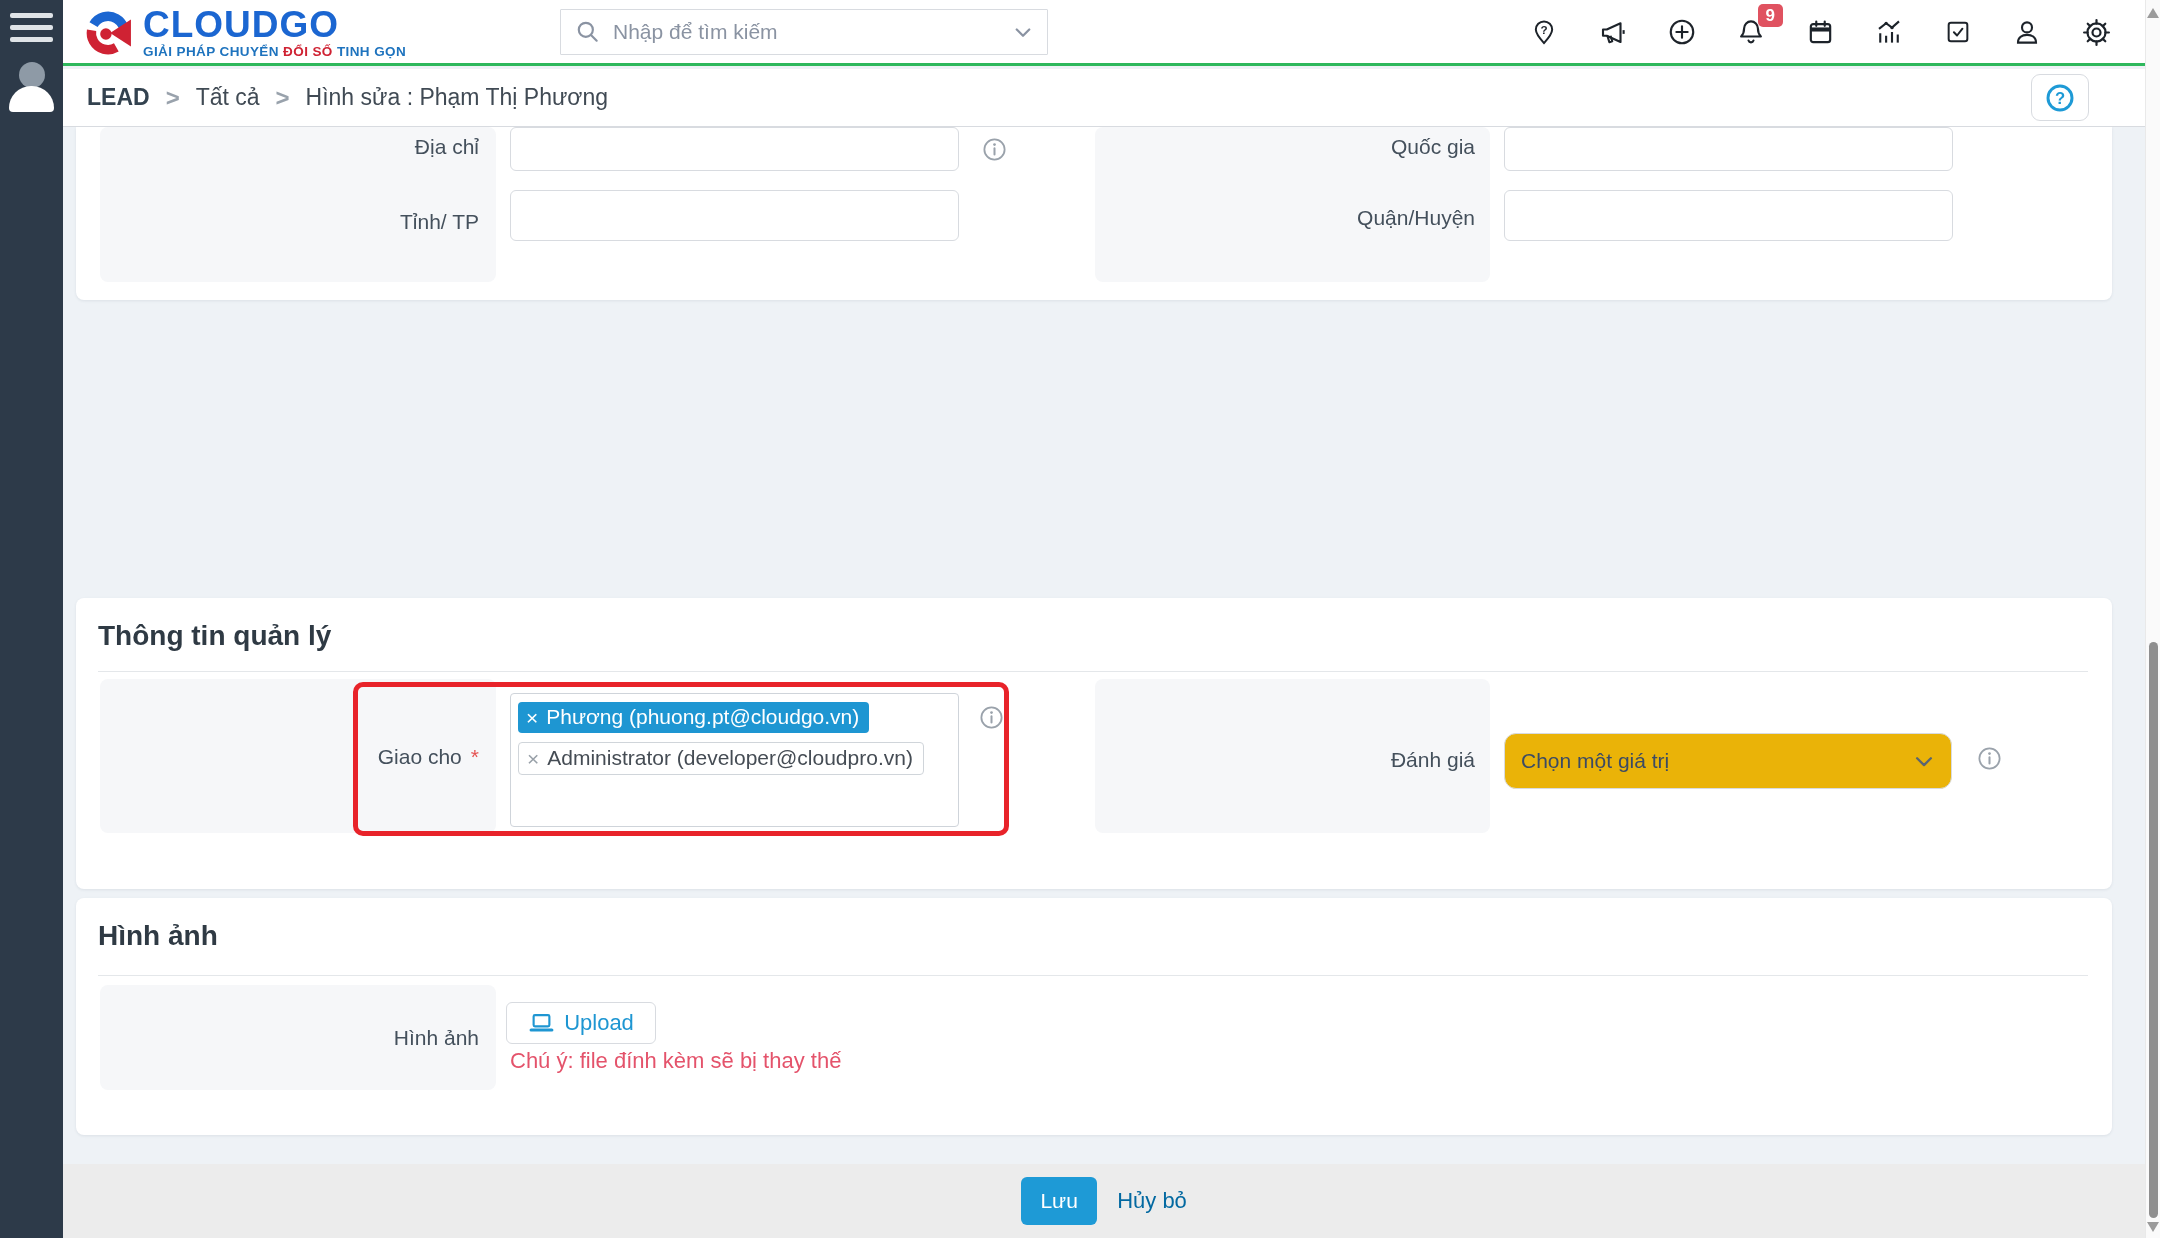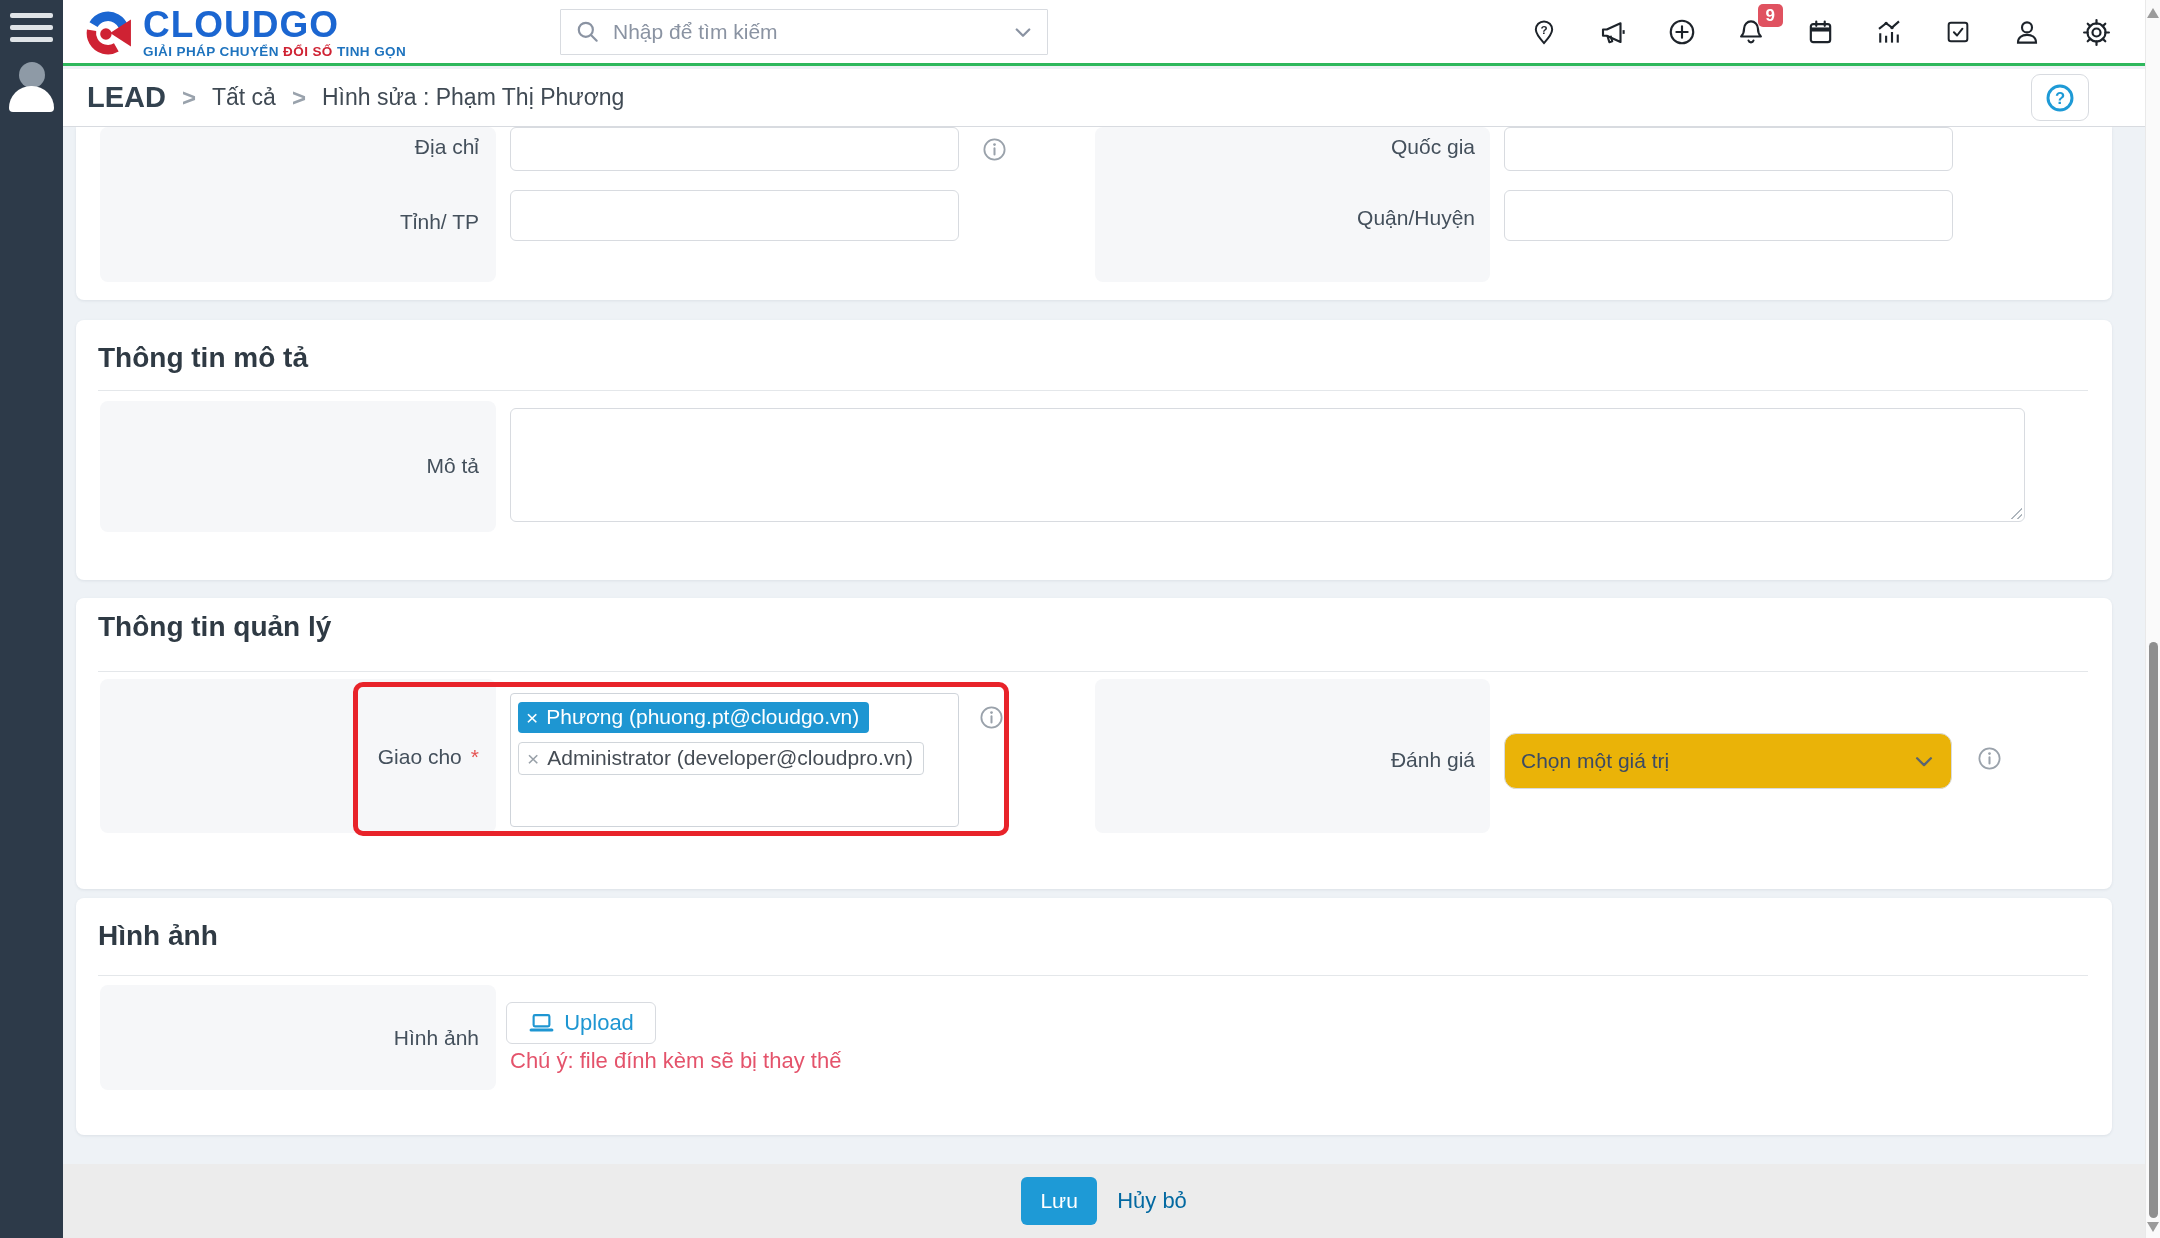--- a/index.html
+++ b/index.html
@@ -29,21 +29,21 @@
   .searchbox input::placeholder { color:#8a93a2; }
 
   .header-icons { position:absolute; right:32px; top:15px; display:flex; align-items:center; gap:35px; }
   .hicon { position:relative; width:34px; height:34px; display:flex; align-items:center; justify-content:center; cursor:pointer; }
   .badge { position:absolute; top:-11px; right:-15px; background:#e05260; color:#fff; font-size:17px; font-weight:700;
     padding:1px 8px; border-radius:5px; line-height:21px; }
 
   
   .crumbbar { position:absolute; left:63px; top:69px; width:2082px; height:58px; background:#fff;
     border-bottom:1px solid #d8dbe0; display:flex; align-items:center; padding:0 24px; z-index:10; }
-  .crumb-module { font-size:29px; font-weight:600; color:#33424f; cursor:pointer; }
+  .crumb-module { font-size:23px; font-weight:600; color:#33424f; cursor:pointer; }
   .crumb-sep { font-size:24px; color:#99a2ac; margin:0 16px; font-weight:600; }
   .crumb-item { font-size:23px; color:#404a54; }
   .crumb-link { cursor:pointer; }
   .help-btn { position:absolute; right:56px; top:5px; width:58px; height:47px; border:1px solid #d8dbe0;
     border-radius:9px; background:#fff; display:flex; align-items:center; justify-content:center; cursor:pointer; }
 
   
   .main { position:absolute; left:63px; top:127px; width:2082px; height:1037px; background:#eef2f6; }
   .card { position:absolute; left:13px; width:2036px; background:#ffffff; border-radius:8px;
     box-shadow:0 1px 3px rgba(60,75,100,.10); }
@@ -253,31 +253,23 @@
     <div class="flabel" style="left:24px; top:83px; width:379px;">Tỉnh/ TP</div>
     <input class="tinput" style="left: 434px; top: 63px; width: 449px; height: 51px;" value="">
 
     <div class="labelbox" style="left:1019px; top:0; width:395px; height:155px;"></div>
     <div class="flabel" style="left:1019px; top:8px; width:380px;">Quốc gia</div>
     <input class="tinput" style="left: 1428px; top: 0px; width: 449px; height: 44px;" value="">
     <div class="flabel" style="left:1019px; top:79px; width:380px;">Quận/Huyện</div>
     <input class="tinput" style="left: 1428px; top: 63px; width: 449px; height: 51px;" value="">
   </div>
 
-  <div class="card card-desc">
-    <div class="card-title" style="position:absolute; left:22px; top:22px;">Thông tin mô tả</div>
-    <div class="divider" style="top:70px;"></div>
-    <div class="labelbox" style="left:24px; top:81px; width:396px; height:131px;"></div>
-    <div class="flabel" style="left:24px; top:134px; width:379px;">Mô tả</div>
-    <textarea class="desc-textarea" style=""></textarea>
-    <div class="resize-grip"></div>
-  </div>
 
   <div class="card card-mgmt">
-    <div class="card-title" style="position:absolute; left:22px; top:13px;">Thông tin quản lý</div>
+    <div class="card-title" style="position:absolute; left:22px; top:22px;">Thông tin quản lý</div>
     <div class="divider" style="top:73px;"></div>
 
     <div class="labelbox" style="left:24px; top:81px; width:396px; height:154px;"></div>
     <div class="flabel" style="left:24px; top:147px; width:379px;"><span>Giao cho</span><span class="req">*</span></div>
 
     <div class="multiselect">
       <div>
         <span class="tag tag-selected">
             <span class="x">×</span>
             <span>Phương (phuong.pt@cloudgo.vn)</span>

